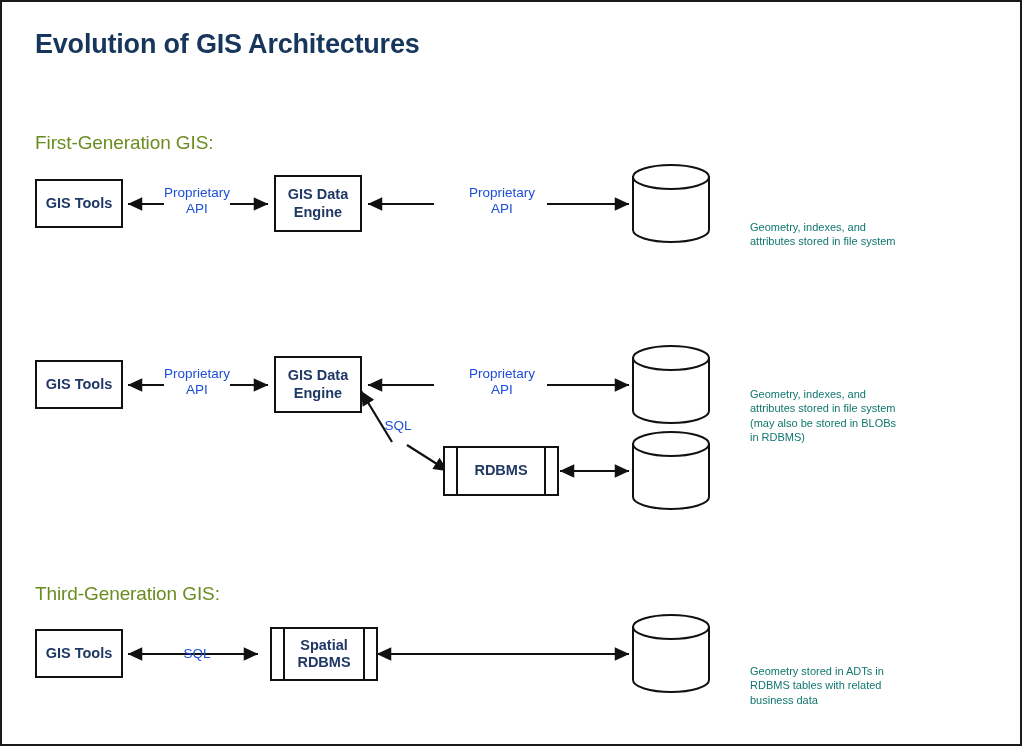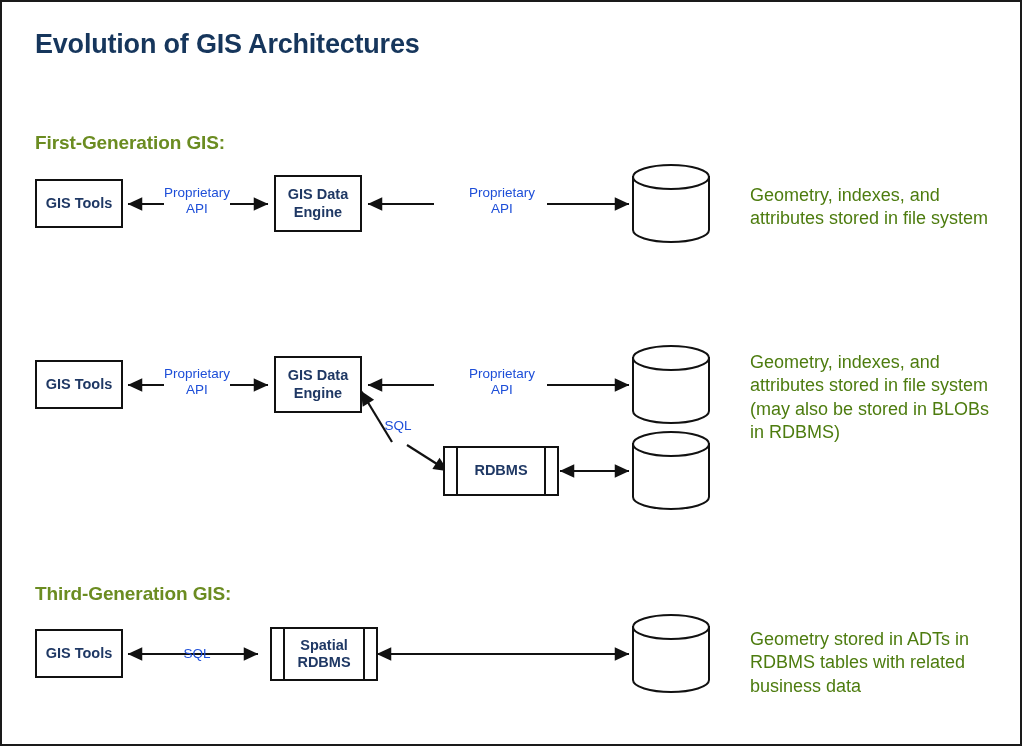--- a/index.html
+++ b/index.html
@@ -37,21 +37,21 @@
     top: 27px;
     font-size: 27px;
     font-weight: bold;
     color: #16365c;
     letter-spacing: -0.2px;
     white-space: nowrap;
   }
   .section-title {
     position: absolute;
     font-size: 19px;
-    font-weight: bold;
+    font-weight: normal;
     color: #6b8c21;
     white-space: nowrap;
     letter-spacing: -0.1px;
   }
   .box {
     position: absolute;
     box-sizing: border-box;
     border: 2px solid #111111;
     background: #ffffff;
     display: flex;
@@ -92,24 +92,25 @@
   .edge-label {
     position: absolute;
     font-size: 13.5px;
     color: #1d4ed8;
     text-align: center;
     line-height: 1.15;
     white-space: pre;
   }
   .desc {
     position: absolute;
-    font-size: 18px;
-    color: #4d7c0f;
+    font-size: 11px;
+    color: #0f766e;
     line-height: 1.3;
     white-space: pre-line;
+    margin-top: 36px;
   }
 </style>
 </head>
 <body>
 
 <div id="page">
 
   <svg id="canvas" viewBox="0 0 1022 746" xmlns="http://www.w3.org/2000/svg">
     <defs>
       <marker id="arrEnd" viewBox="0 0 10 10" refX="9.4" refY="5" markerWidth="7.2" markerHeight="7.2" orient="auto-start-reverse">

